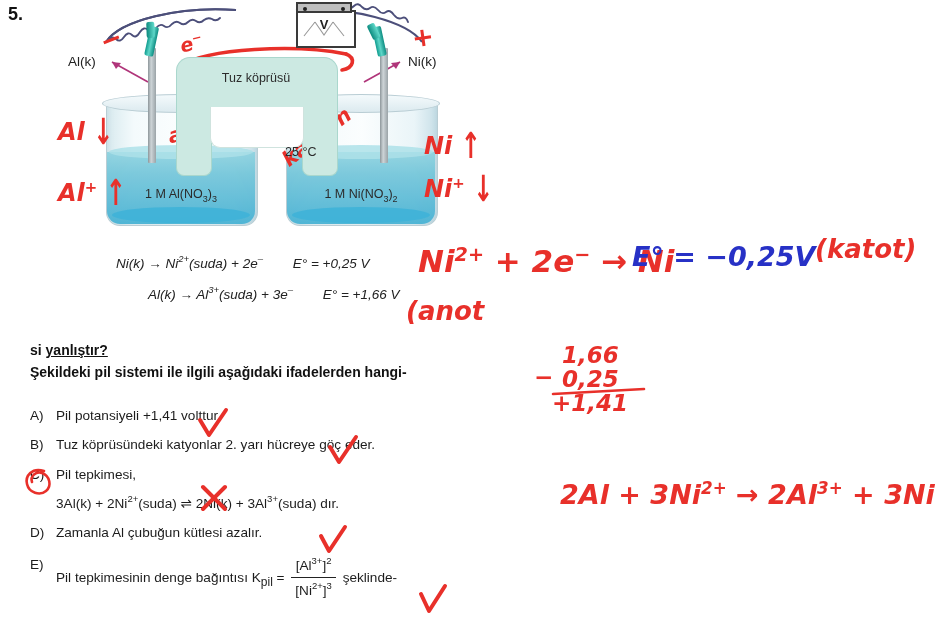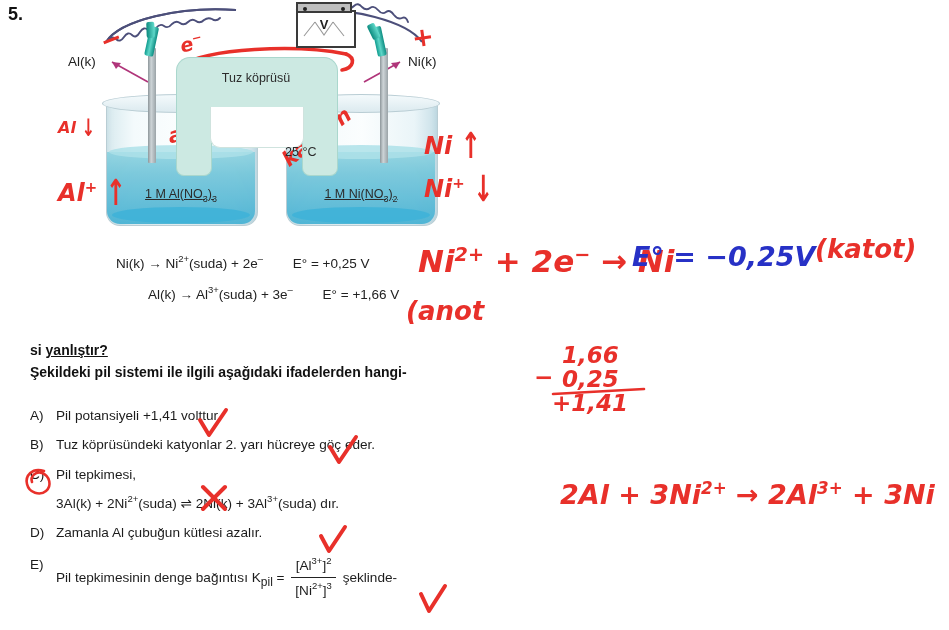--- a/index.html
+++ b/index.html
@@ -37,21 +37,21 @@
   .beaker .liquid:after{
     content:"";position:absolute;left:2px;top:-7px;width:144px;height:14px;
     border-radius:50%;background:#a8dfe8;opacity:.85;
   }
   .beaker .bottomell{
     position:absolute;left:6px;bottom:2px;width:138px;height:16px;
     border-radius:50%;background:#3fb3d8;opacity:.9;
   }
   .beaker .label{
     position:absolute;left:0;width:150px;bottom:22px;text-align:center;
-    font-size:12.5px;color:#2b2b2b;z-index:6;text-decoration:underline;
+    font-size:12.5px;color:#2b2b2b;z-index:6;
   }
   .beaker .label sub{font-size:9px;}
   
   .electrode{
     position:absolute;width:8px;
     background:linear-gradient(to right,#8d969a,#cdd4d7 40%,#9aa3a7 100%);
     border-radius:1px;z-index:5;
   }
   .clip{
     position:absolute;width:9px;height:30px;z-index:7;
@@ -106,21 +106,21 @@
     position:absolute;color:#e8302a;
     font-family:"DejaVu Sans", sans-serif;
     font-weight:bold;font-style:italic;
     white-space:nowrap;pointer-events:none;
   }
   .hw.blue{color:#2731c6;}
   .hw sup{font-size:.62em;font-style:italic;}
   
   #eq1{left:116px;top:253px;font-size:13.5px;}
   #eq2{left:116px;top:284px;font-size:13.5px;margin-left:32px;}
-  .eqrow{white-space:nowrap;color:#222;}
+  .eqrow{white-space:nowrap;color:#222;font-style:italic;}
   .eqrow sup{font-size:9.5px;}
   .eqrow .ecell{display:inline-block;margin-left:26px;}
   #qtext{left:30px;top:340px;width:400px;font-size:14px;font-weight:bold;line-height:1.55;color:#111;}
   #qtext u{text-decoration:underline;}
   #options{left:30px;top:406px;width:420px;font-size:13.6px;line-height:1.5;color:#1c1c1c;}
   .opt{position:relative;display:flex;margin-bottom:9px;}
   .opt .ltr{width:26px;flex:0 0 26px;}
   .opt .body{flex:1;}
   .opt sup{font-size:9.5px;} .opt sub{font-size:12px;}
   .frac{display:inline-block;vertical-align:middle;text-align:center;margin:0 3px;position:relative;top:-1px;}
@@ -217,21 +217,21 @@
   <path d="M9,38 L3,28 M9,38 L17,30" fill="none" stroke="#e8302a" stroke-width="3" stroke-linecap="round"></path>
 </svg>
 <div class="hw abs" style="left:168px;top:118px;font-size:21px;transform:rotate(-10deg);">anyon</div>
 
 <svg class="abs" style="left:307px;top:96px;" width="30" height="46">
   <path d="M10,2 C12,18 12,30 9,38" fill="none" stroke="#e8302a" stroke-width="3" stroke-linecap="round"></path>
   <path d="M9,38 L3,28 M9,38 L17,30" fill="none" stroke="#e8302a" stroke-width="3" stroke-linecap="round"></path>
 </svg>
 <div class="hw abs" style="left:276px;top:125px;font-size:21px;transform:rotate(-38deg);">katyon</div>
 
-<div class="hw abs" style="left:58px;top:118px;font-size:16px;font-style:italic;">
+<div class="hw abs" style="left:58px;top:118px;font-size:24px;font-style:italic;">
   <span>Al</span>
   <span style="display:inline-block;transform:scaleY(1.5);">↓</span>
 </div>
 <div class="hw abs" style="left:58px;top:178px;font-size:24px;">
   <span>Al</span><sup>+</sup>
   <span style="display:inline-block;transform:scaleY(1.5);">↑</span>
 </div>
 
 <div class="hw abs" style="left:424px;top:132px;font-size:24px;">
   <span>Ni</span>

